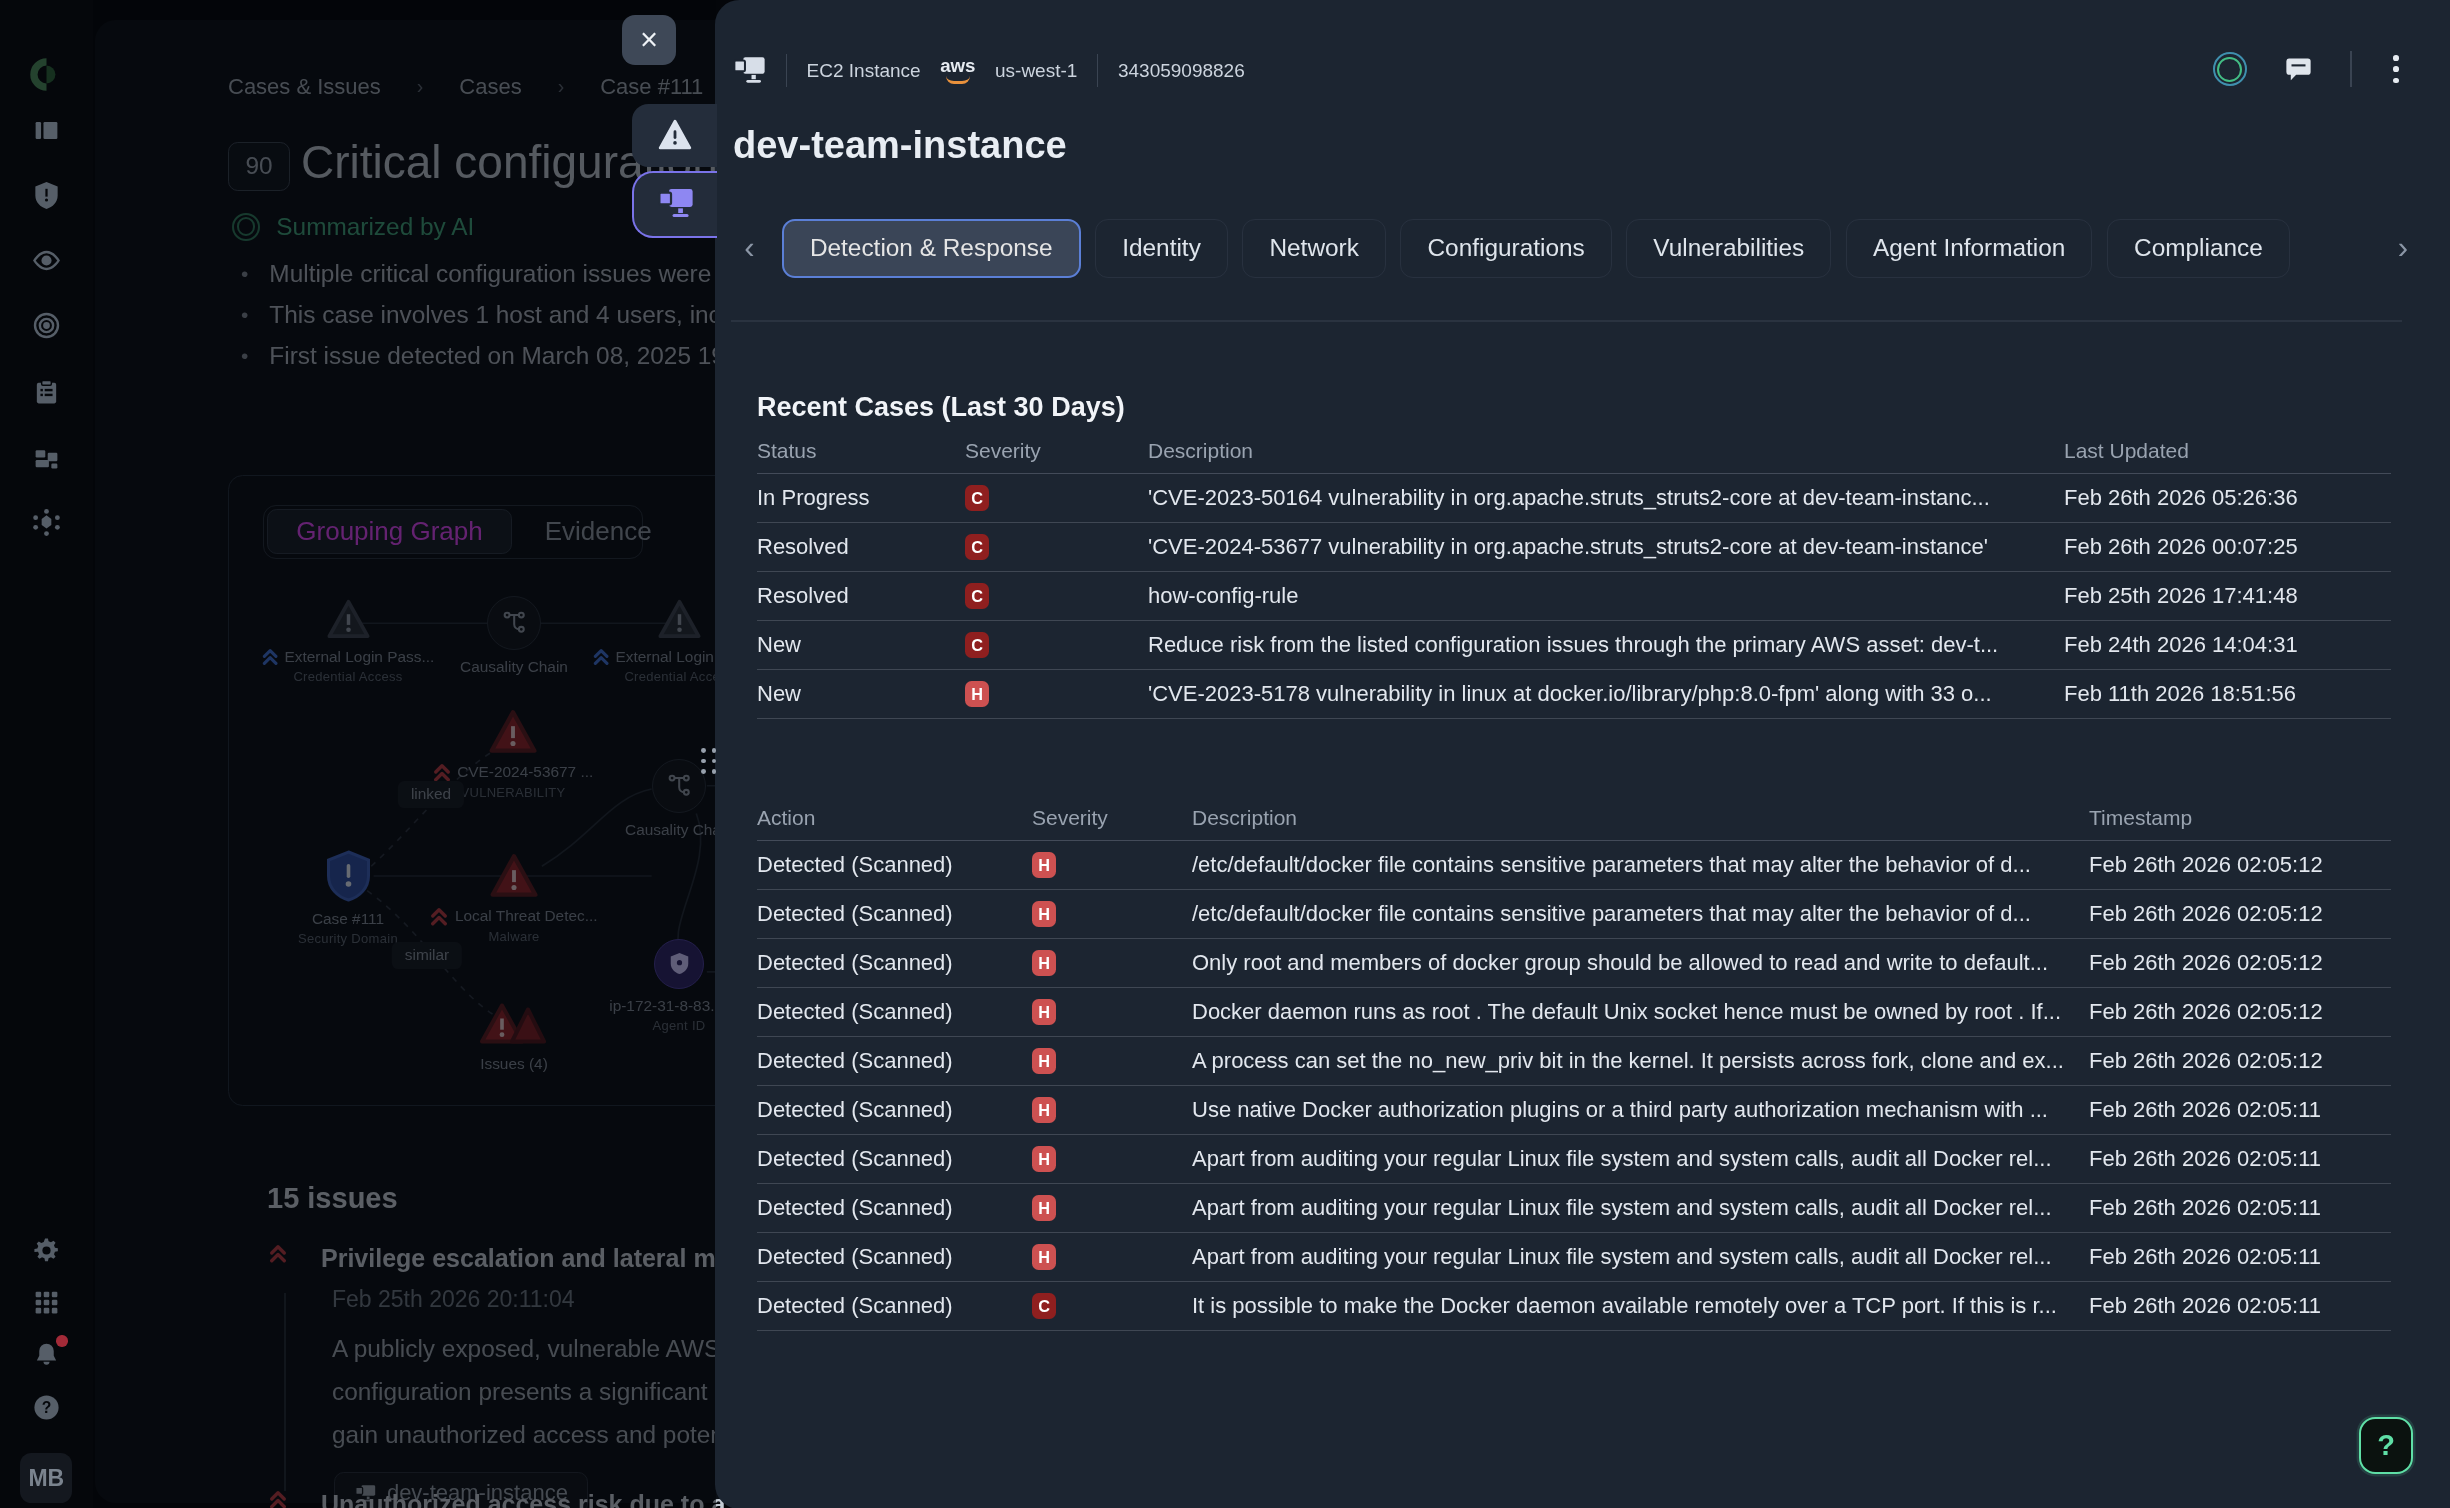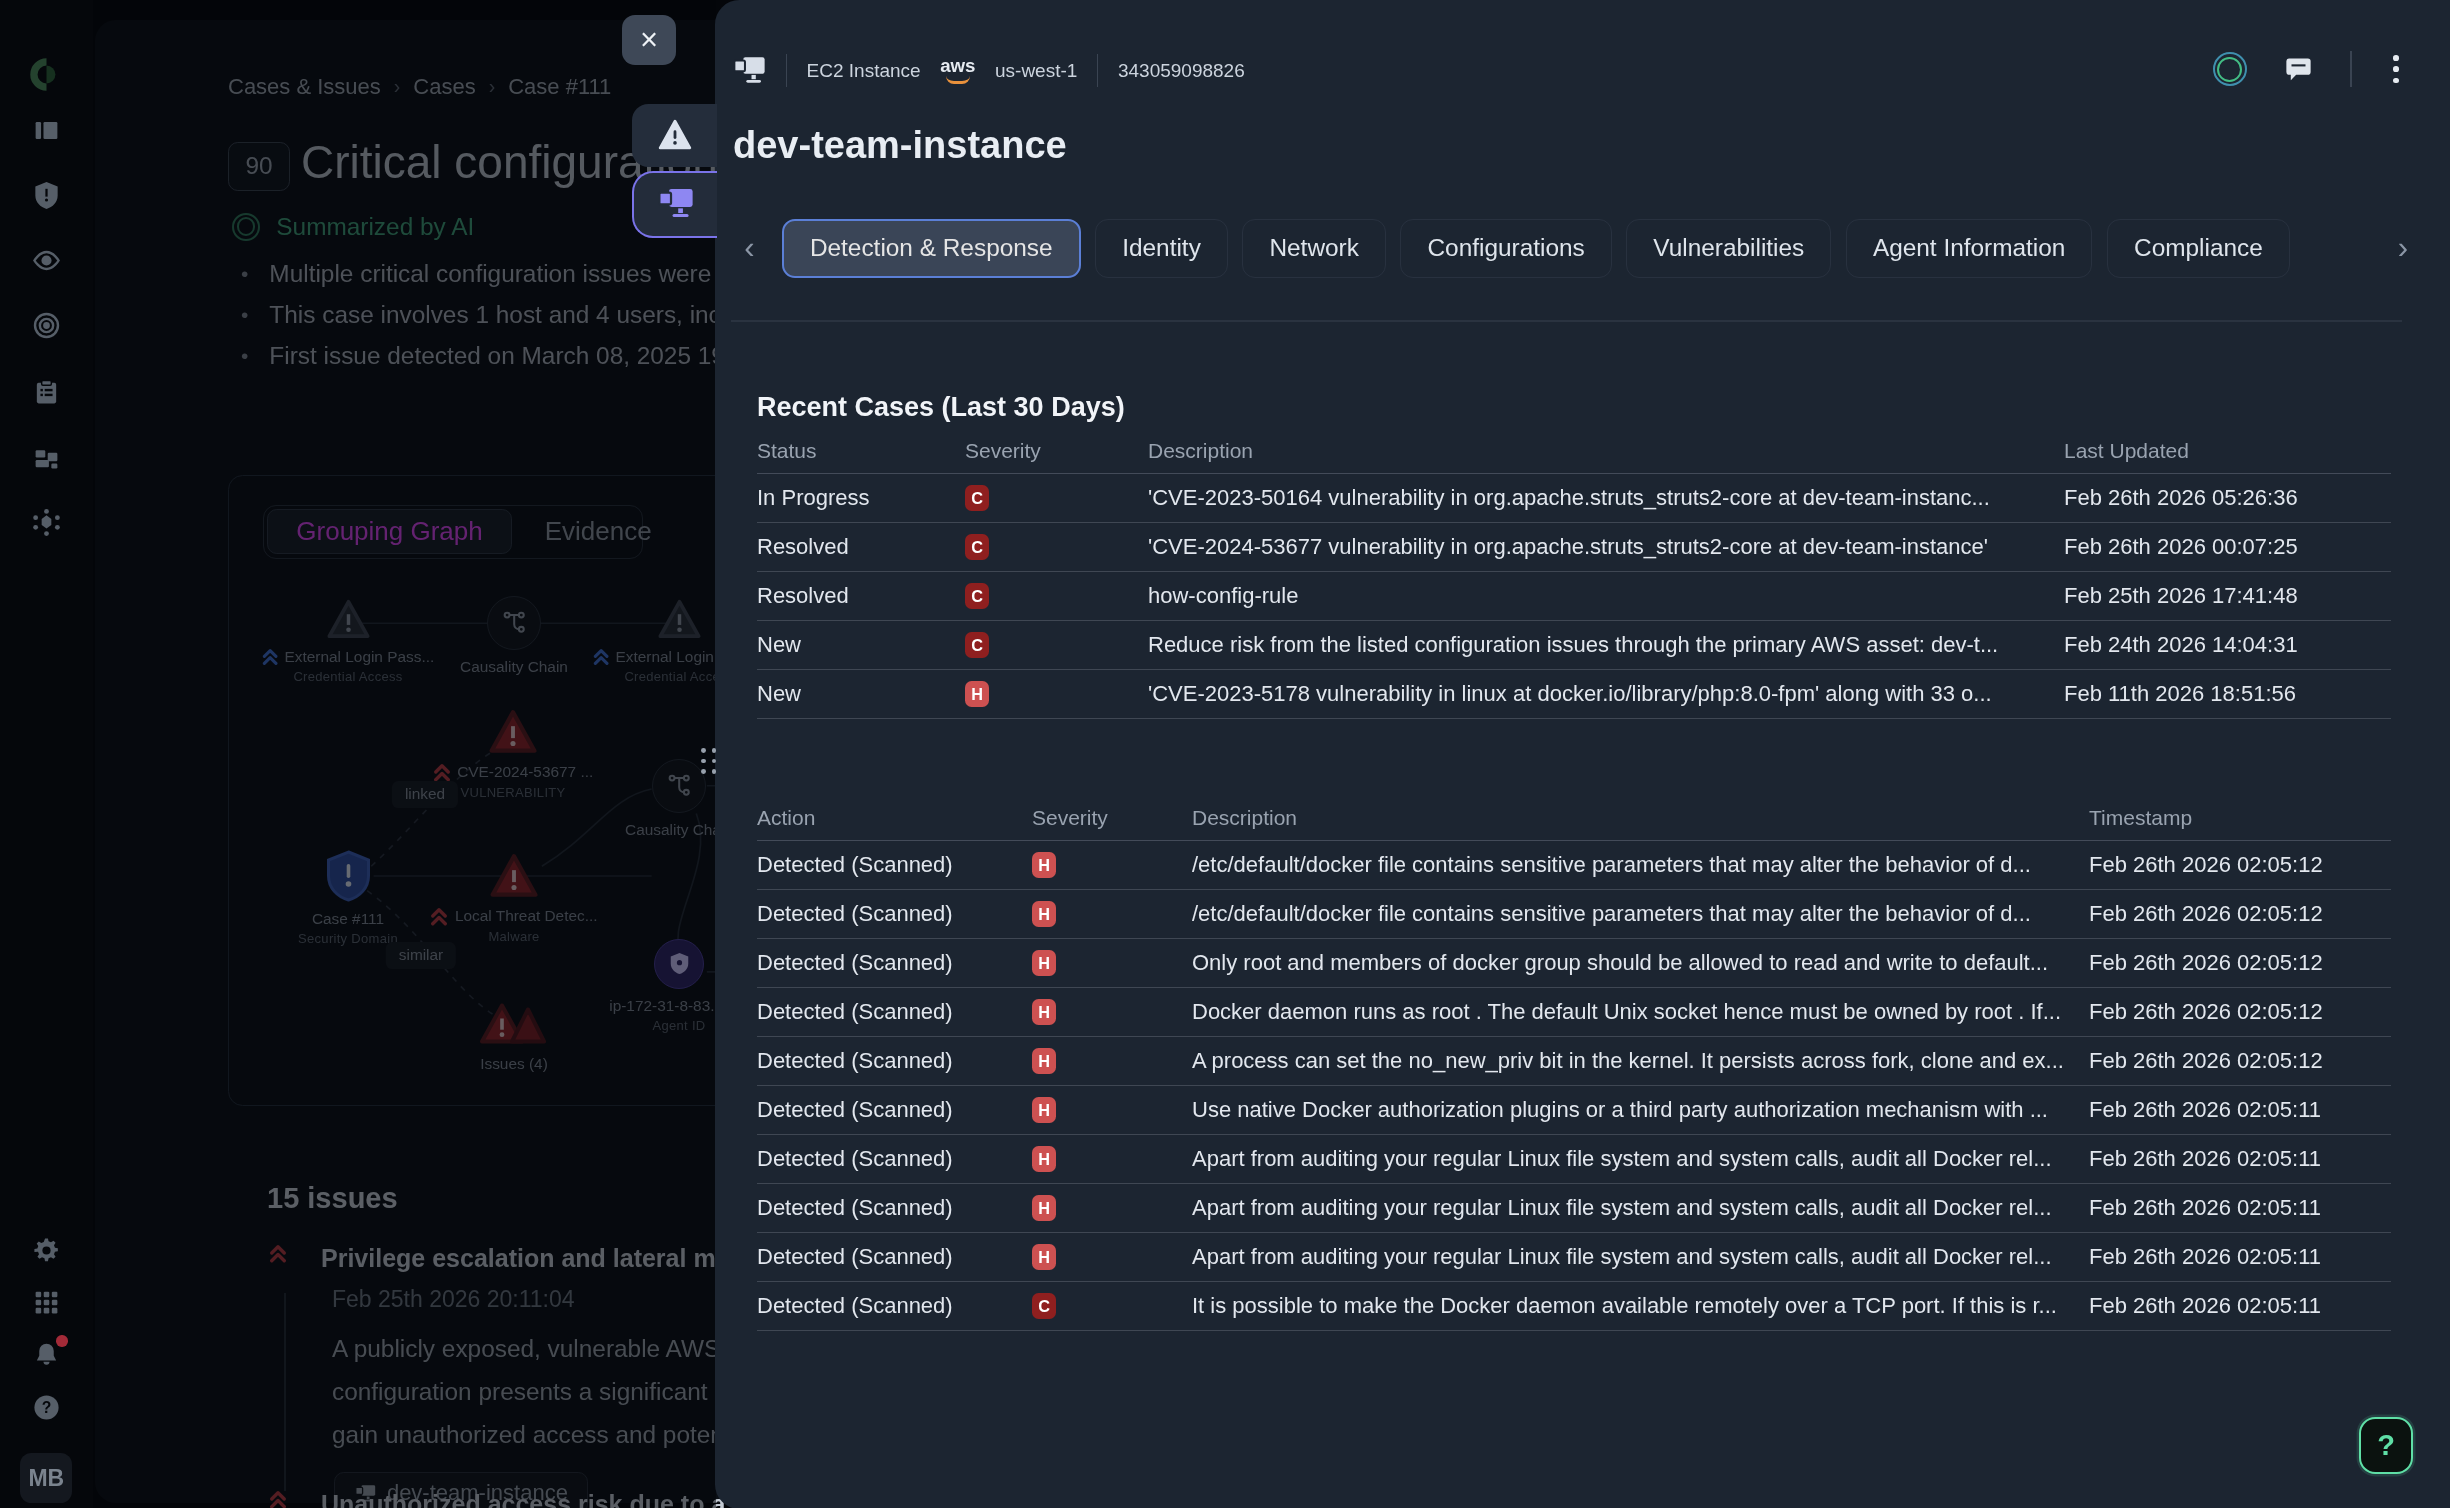--- a/index.html
+++ b/index.html
@@ -15,21 +15,21 @@
   .sidebar { position:absolute; left:0; top:0; width:93px; height:1509px; background:#05070b; z-index:4; }
   .side-logo { position:absolute; left:27px; top:55px; width:39px; height:39px; }
   .side-icon { position:absolute; left:0; width:93px; height:52px; display:flex; align-items:center; justify-content:center; color:#565e68; cursor:pointer; }
   .side-icon svg { width:29px; height:29px; }
   .bell-wrap { position:relative; }
   .bell-dot { position:absolute; top:-4.9px; right:-6.5px; width:11.4px; height:11.4px; border-radius:50%; background:#a32a38; }
   .avatar-box { position:absolute; left:20.3px; top:1453px; width:52px; height:50px; border-radius:11.4px; background:#14181f; color:#7a838e; font-size:23px; font-weight:700; display:flex; align-items:center; justify-content:center; cursor:pointer; }
 
   
   .bg-page { position:absolute; left:95px; top:19.5px; width:2335px; height:1483px; background:#0b0f15; border-radius:21px; z-index:0; }
-  .crumbs { position:absolute; left:133px; top:54px; display:flex; gap:13px; align-items:center; font-size:22px; color:#9aa3ad; }
+  .crumbs { position:absolute; left:133px; top:54px; display:flex; gap:36px; align-items:center; font-size:22px; color:#9aa3ad; }
   .crumb-sep { color:#5d6672; font-size:19.5px; }
   .case-score { position:absolute; left:133px; top:122px; width:62px; height:49px; border:1.6px solid #39434f; border-radius:9.8px; color:#9aa3ae; font-size:24.4px; display:flex; align-items:center; justify-content:center; background:#0e141c; }
   .bg-title { position:absolute; left:206px; top:115px; font-size:46px; font-weight:500; color:#b9c0c9; white-space:nowrap; }
   .ai-row { position:absolute; left:137px; top:193px; display:flex; align-items:center; gap:16.3px; }
   .ai-ring { width:28px; height:28px; border-radius:50%; border:2.4px solid #2f7a5c; display:flex; align-items:center; justify-content:center; }
   .ai-ring::after { content:""; width:14.6px; height:14.6px; border-radius:50%; border:2.4px solid #2f7a5c; }
   .ai-label { font-size:24.4px; color:#3f9f78; }
   .ai-bullets { position:absolute; left:146px; top:234px; width:1138px; }
   .ai-bullet { display:flex; gap:21px; font-size:24.4px; color:#a7aeb8; height:41px; align-items:center; white-space:nowrap; }
   .ai-bullet .dot { color:#7d8590; font-size:21px; }
@@ -37,21 +37,21 @@
   
   .graph-card { position:absolute; left:133px; top:455px; width:564px; height:631px; border:1.6px solid #232d3a; border-radius:14.6px; background:#0b0f15; }
   .seg { position:absolute; left:34px; top:29px; width:380px; height:54px; border:1.6px solid #262f3b; border-radius:13px; display:flex; align-items:center; padding:3.3px; gap:4.9px; }
   .seg-btn { height:45px; padding:0 28px; display:flex; align-items:center; border-radius:9.8px; font-size:26px; color:#8d95a0; cursor:pointer; white-space:nowrap; }
   .seg-btn.active { background:#171d27; border:1.2px solid #2d3743; color:#d946ef; }
   .gnode { position:absolute; transform:translate(-50%,0); display:flex; flex-direction:column; align-items:center; width:260px; }
   .gnode .nlabel { margin-top:8.1px; font-size:15.4px; color:#7d8692; display:flex; align-items:center; gap:6.5px; white-space:nowrap; }
   .gnode .nsub { margin-top:3.3px; font-size:13px; color:#59626e; letter-spacing:0.3px; white-space:nowrap; }
   .circle-node { width:54px; height:54px; border-radius:50%; background:#10151c; border:1.6px solid #272f3a; display:flex; align-items:center; justify-content:center; }
   .agent-node { width:50px; height:50px; border-radius:50%; background:#2d2566; border:1.6px solid #4a3d9a; display:flex; align-items:center; justify-content:center; }
-  .edge-chip { position:absolute; transform:translate(-50%,-50%); background:#161b23; border-radius:6.5px; padding:4.9px 13px; font-size:15.4px; color:#848d98; }
+  .edge-chip { position:absolute; transform:translate(-50%,-50%); background:#161b23; border-radius:6.5px; padding:4.9px 13px; font-size:15.4px; color:#848d98;margin-left:6px; }
   .edges { position:absolute; left:0; top:0; }
 
   
   .issues-h { position:absolute; left:172px; top:1162px; font-size:29px; font-weight:700; color:#c6cdd5; }
   .iss-line { position:absolute; left:189px; top:1273px; width:1.6px; height:198px; background:#232a34; }
   .issue { position:absolute; left:174px; width:1138px; }
   .issue .ttl-row { display:flex; gap:34px; align-items:flex-start; }
   .issue .ttl { font-size:25px; font-weight:700; color:#c3cad3; white-space:nowrap; }
   .issue .when { margin:13px 0 0 63px; font-size:23px; color:#6c7580; }
   .issue .body { margin:14.6px 0 0 63px; font-size:24.4px; line-height:43px; color:#9aa2ac; white-space:nowrap; }

